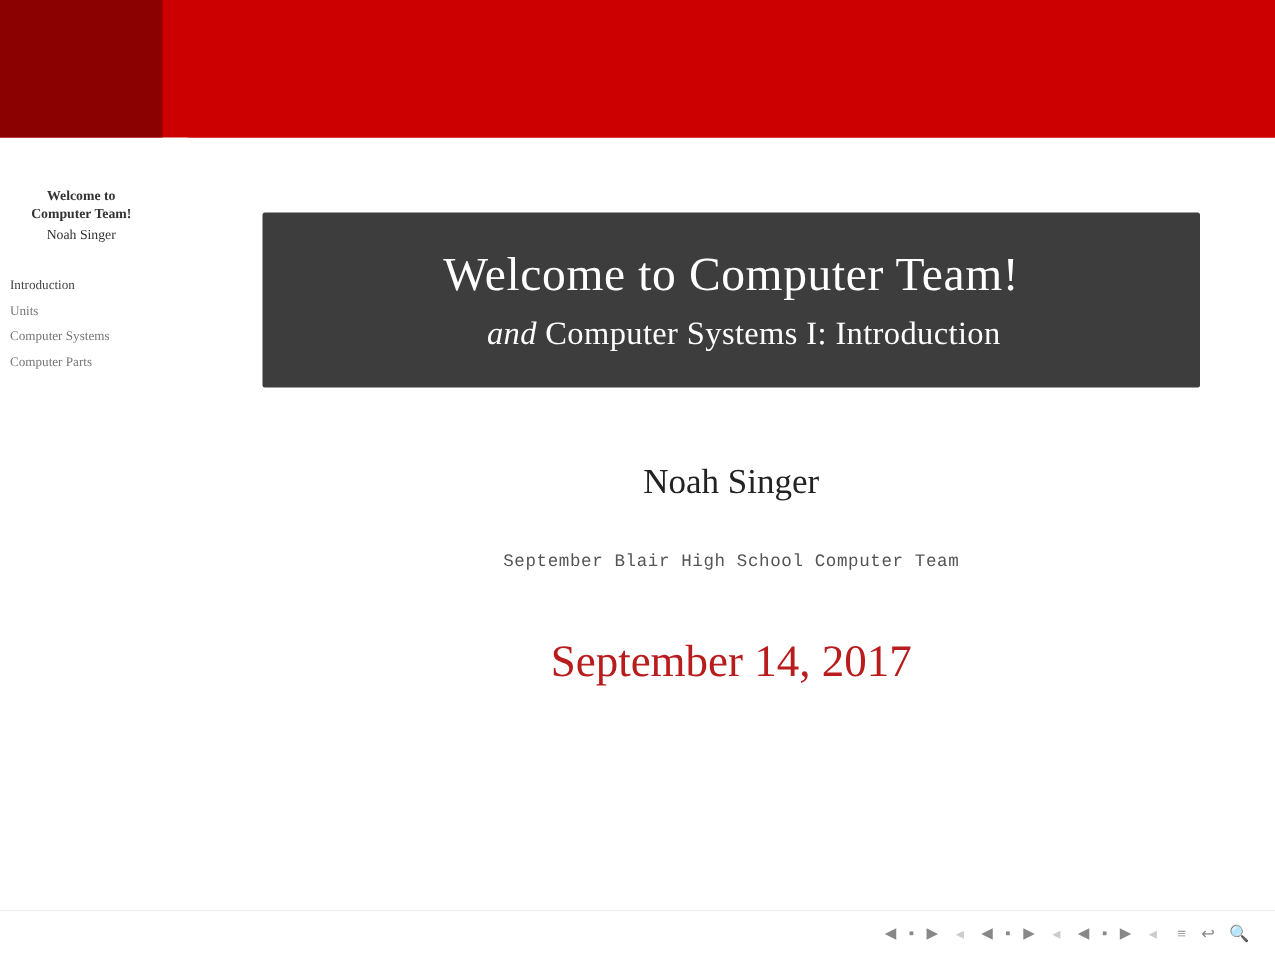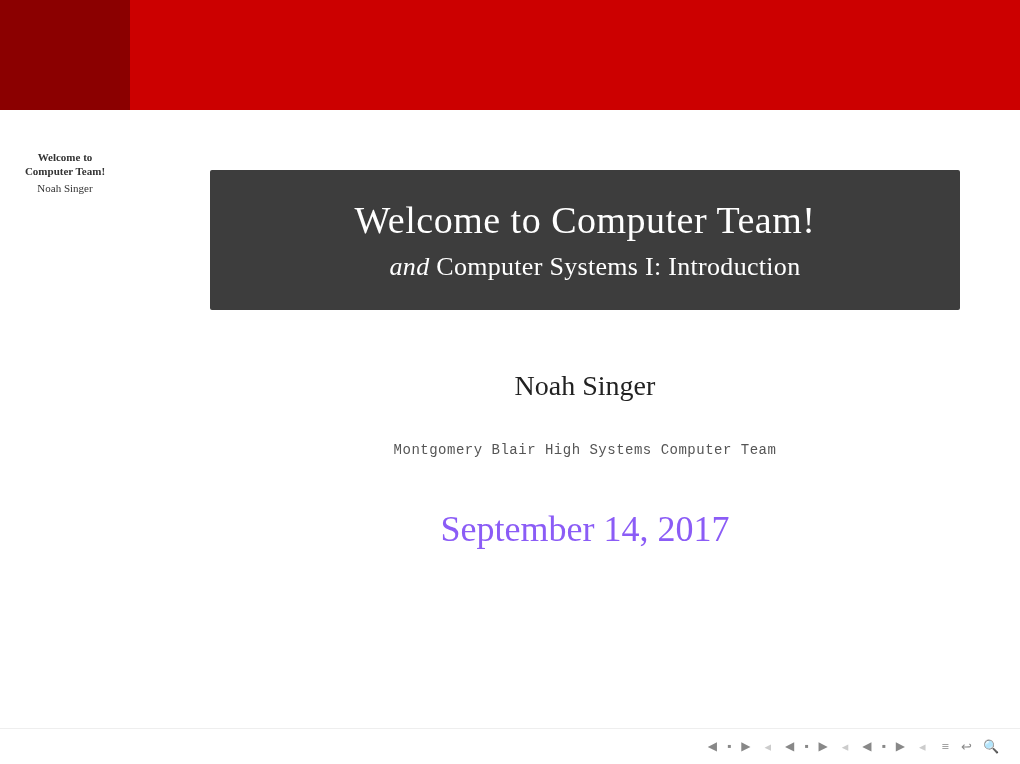--- a/index.html
+++ b/index.html
@@ -142,21 +142,21 @@
       font-size: 14px;
       color: #555;
       text-align: center;
       letter-spacing: 0.5px;
       margin-bottom: 30px;
       font-family: 'Courier New', monospace;
     }
 
     .date {
       font-size: 36px;
-      color: #8b5cf6;
+      color: #b91c1c;
       text-align: center;
       font-weight: normal;
     }
 
     
     .bottom-bar {
       width: 100%;
       height: 36px;
       background: #fff;
       display: flex;
@@ -212,34 +212,40 @@
 <div class="main-area">
 
   <div class="sidebar">
     <div class="sidebar-section">
       <div class="sidebar-item-active">
         <span>Welcome to Computer Team!</span>
         <span class="author">Noah Singer</span>
       </div>
     </div>
 
+    <div class="sidebar-nav">
+      <div class="sidebar-nav-item active">Introduction</div>
+      <div class="sidebar-nav-item">Units</div>
+      <div class="sidebar-nav-item">Computer Systems</div>
+      <div class="sidebar-nav-item">Computer Parts</div>
+    </div>
   </div>
 
   <div class="content">
 
     <div class="title-banner">
       <div class="main-title">Welcome to Computer Team!</div>
       <div class="sub-title">
         <em>and</em><span> Computer Systems I: Introduction</span>
       </div>
     </div>
 
     <div class="author-name">Noah Singer</div>
 
-    <div class="institution">Montgomery Blair High Systems Computer Team</div>
+    <div class="institution">September Blair High School Computer Team</div>
 
     <div class="date">September 14, 2017</div>
 
   </div>
 </div>
 
 <div class="bottom-bar">
   <div class="nav-icons">
     <div class="nav-icon-group">
       <span class="nav-btn">◀</span>

